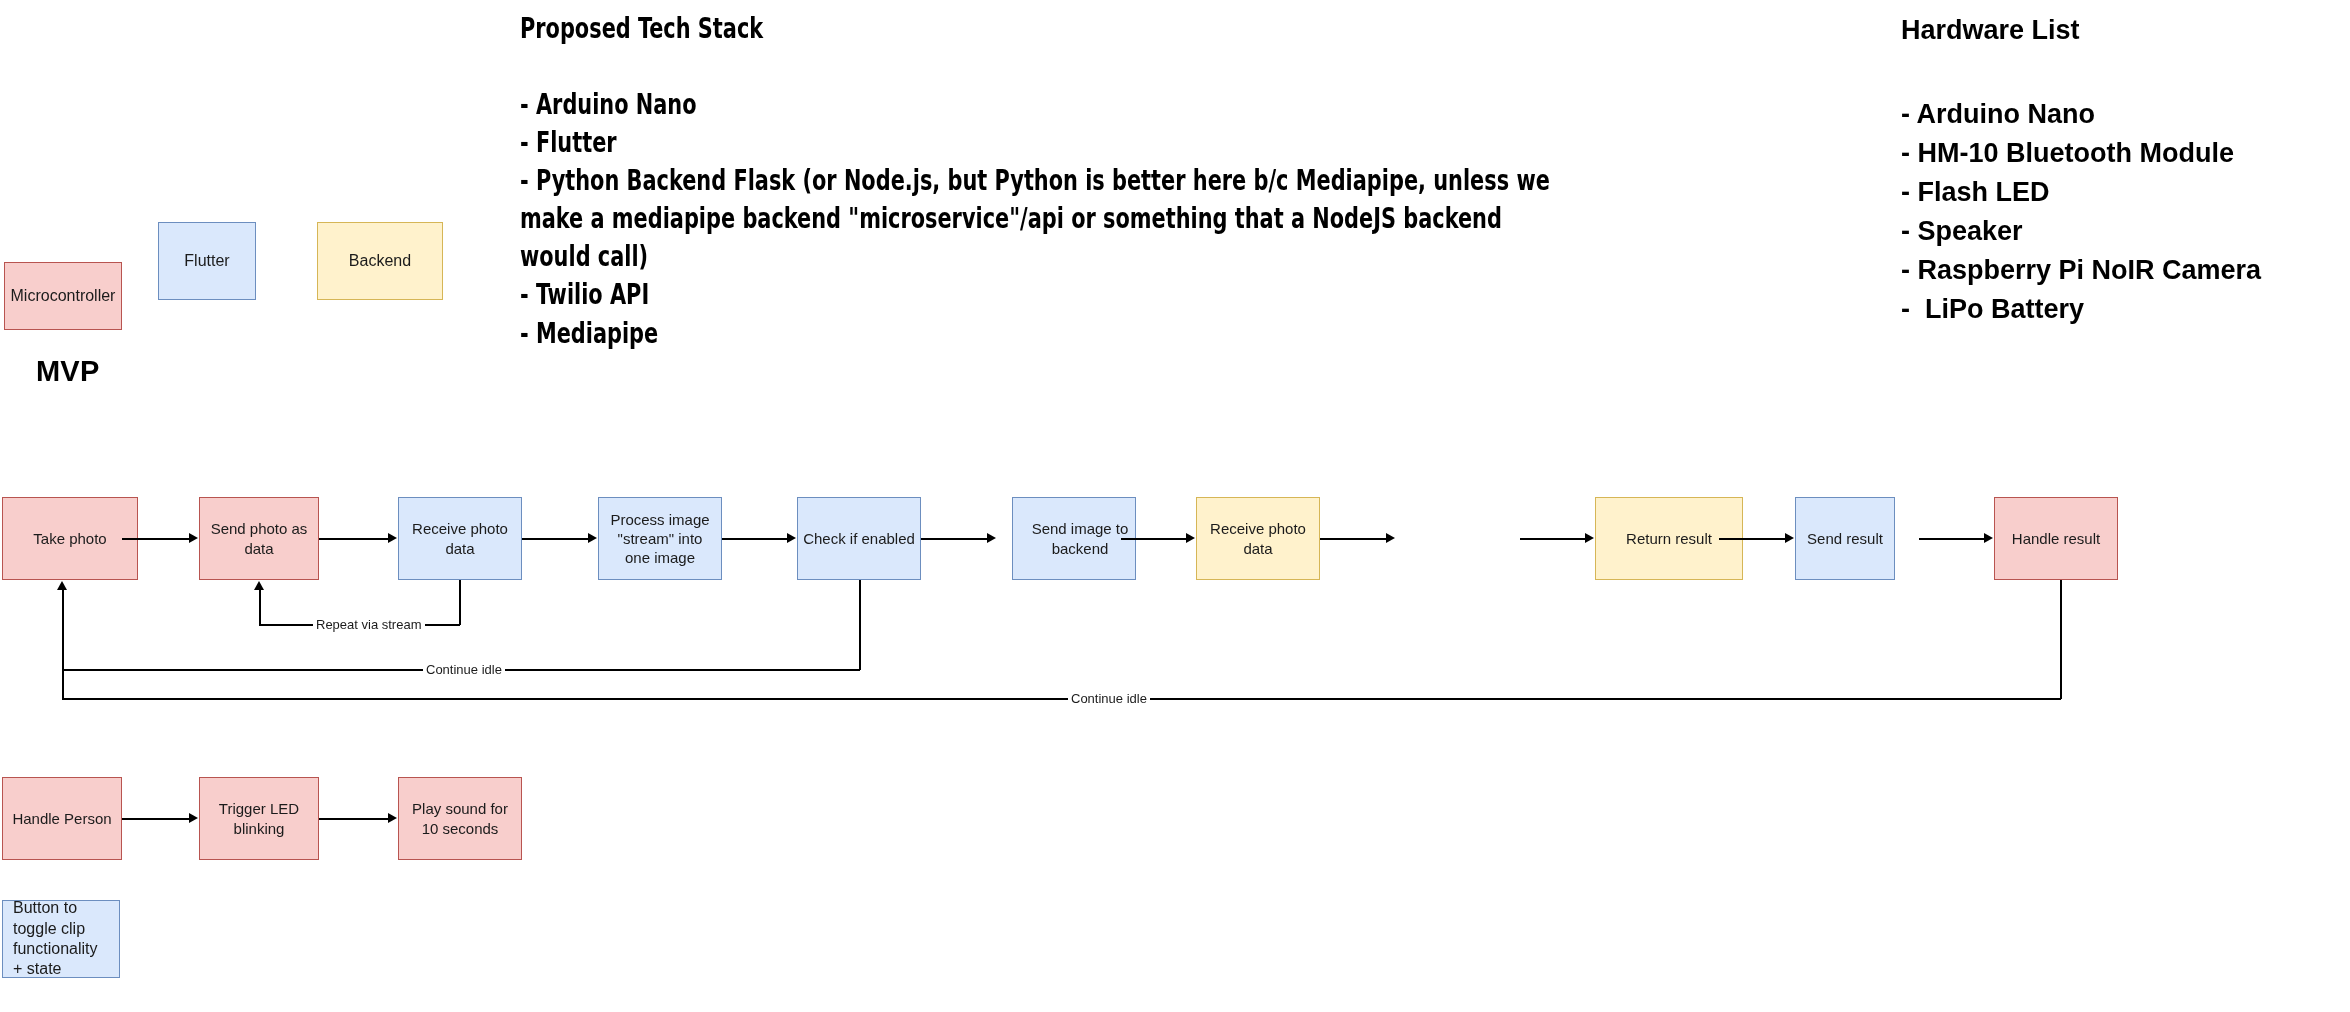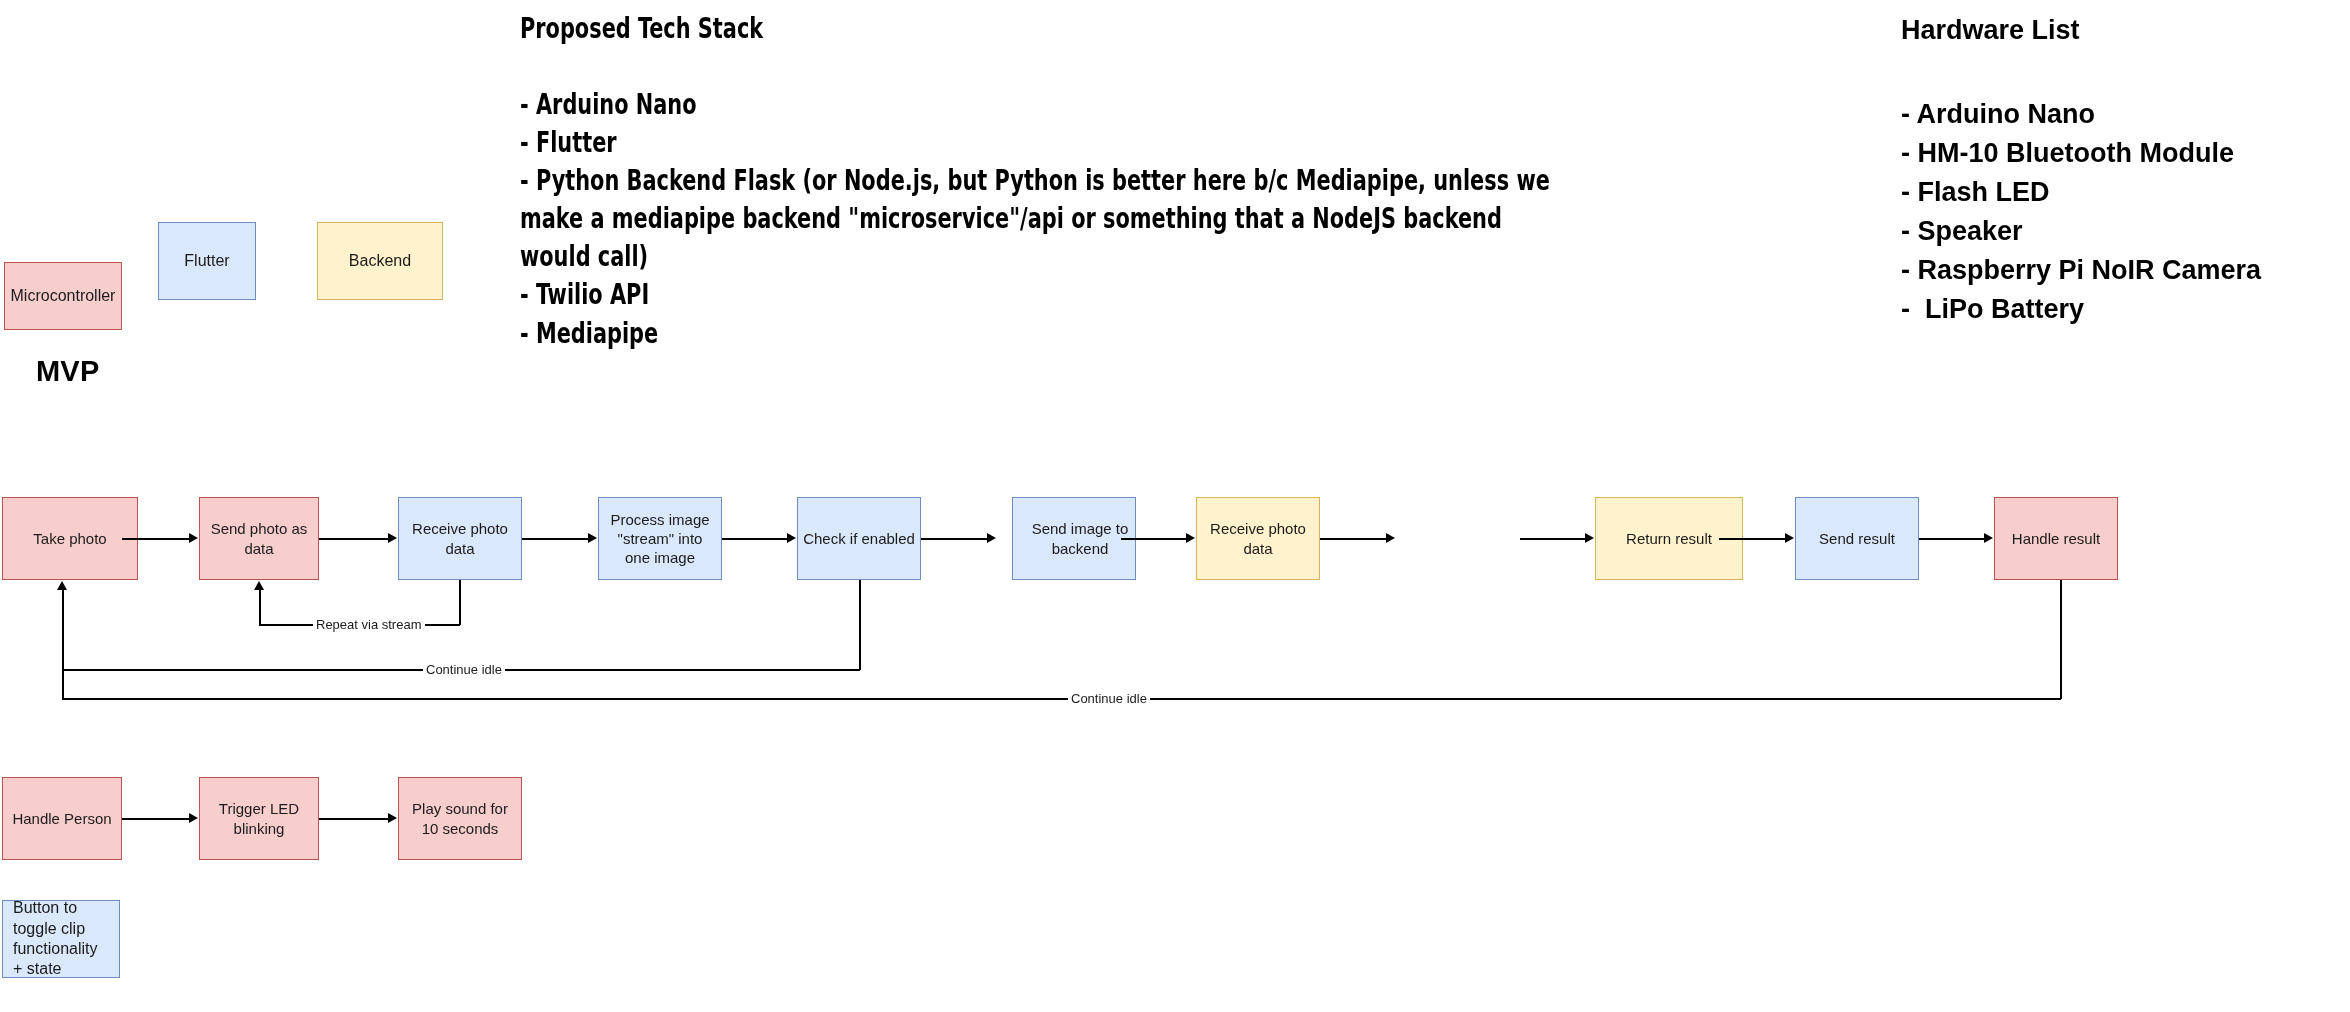--- a/index.html
+++ b/index.html
@@ -64,21 +64,21 @@
   <div class="hw" style="left:1901px;top:292px;">-  LiPo Battery</div>
 
   <div class="box pink" style="left:2px;top:497px;width:136px;height:83px;">Take photo</div>
   <div class="box pink" style="left:199px;top:497px;width:120px;height:83px;">Send photo as data</div>
   <div class="box blue" style="left:398px;top:497px;width:124px;height:83px;">Receive photo data</div>
   <div class="box blue" style="left:598px;top:497px;width:124px;height:83px;">Process image "stream" into one image</div>
   <div class="box blue" style="left:797px;top:497px;width:124px;height:83px;">Check if enabled</div>
   <div class="box blue" style="left:1012px;top:497px;width:124px;height:83px;padding-left:16px;">Send image to backend</div>
   <div class="box yellow" style="left:1196px;top:497px;width:124px;height:83px;">Receive photo data</div>
   <div class="box yellow" style="left:1595px;top:497px;width:148px;height:83px;">Return result</div>
-  <div class="box blue" style="left:1795px;top:497px;width:124px;height:83px;">Send result</div>
+  <div class="box blue" style="left:1795px;top:497px;width:100px;height:83px;">Send result</div>
   <div class="box pink" style="left:1994px;top:497px;width:124px;height:83px;">Handle result</div>
 
   <div class="ln h" style="left:122px;top:538px;width:68px;"></div>
   <div class="arrow-r" style="left:189px;top:533px;"></div>
   <div class="ln h" style="left:319px;top:538px;width:70px;"></div>
   <div class="arrow-r" style="left:388px;top:533px;"></div>
   <div class="ln h" style="left:522px;top:538px;width:67px;"></div>
   <div class="arrow-r" style="left:588px;top:533px;"></div>
   <div class="ln h" style="left:722px;top:538px;width:66px;"></div>
   <div class="arrow-r" style="left:787px;top:533px;"></div>

